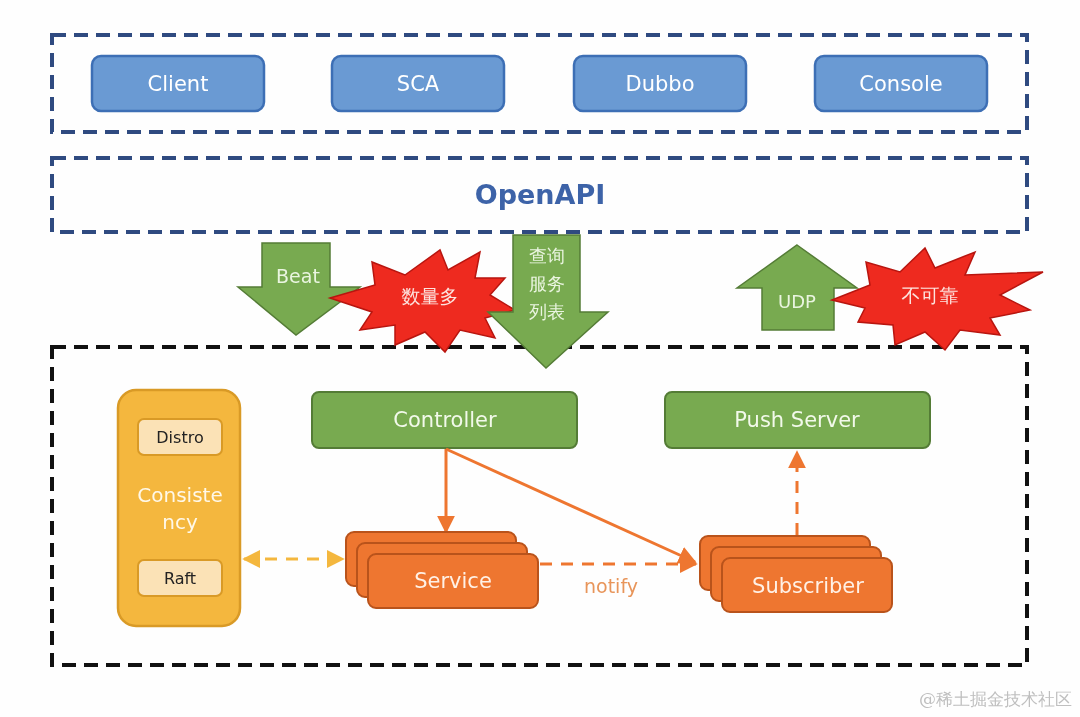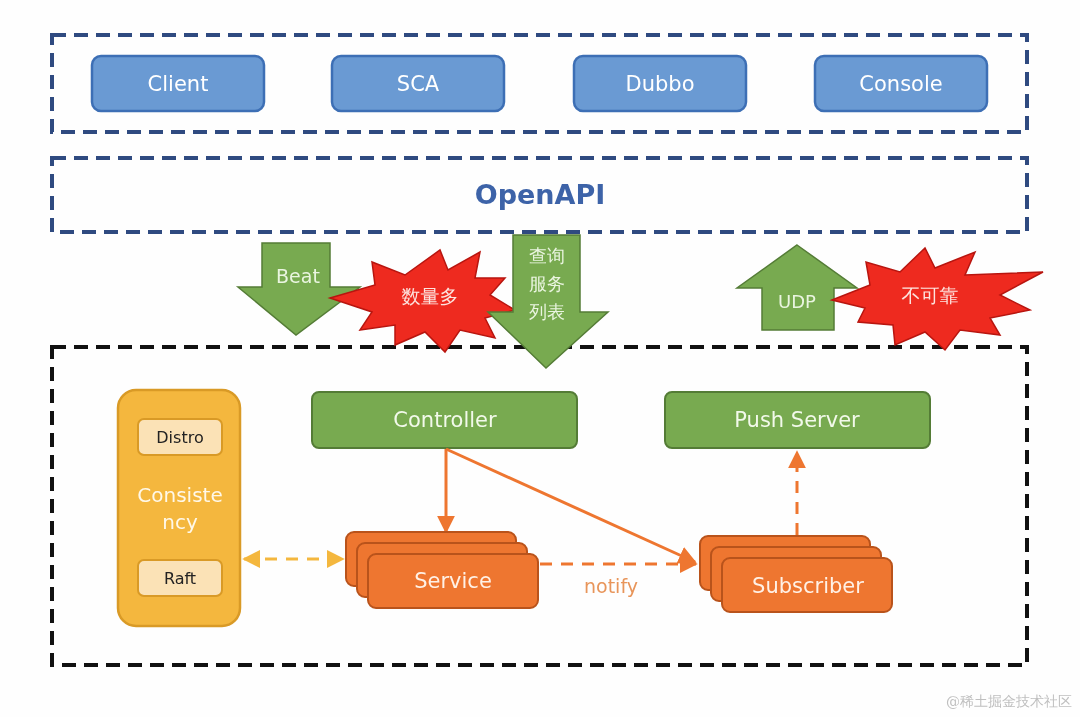--- a/index.html
+++ b/index.html
@@ -1,19 +1,19 @@
 <!DOCTYPE html>
 <html><head>
 <meta charset="utf-8">
 <style>
   html, body { margin:0; padding:0; background:#fefefe; }
   body { width:1080px; height:717px; position:relative; overflow:hidden; font-family:"DejaVu Sans", "Liberation Sans", sans-serif; }
   svg { position:absolute; left:0; top:0; }
   .lbl { font-family:"DejaVu Sans", sans-serif; }
-  .watermark { position:absolute; right:8px; bottom:6px; font-size:14px; color:#bfbfbf; font-family:"DejaVu Serif", serif; }
+  .watermark { position:absolute; right:8px; bottom:6px; font-size:17px; color:#bfbfbf; font-family:"DejaVu Serif", serif; }
 </style>
 </head>
 <body>
 
 <svg width="1080" height="717" viewBox="0 0 1080 717">
   <defs>
     <marker id="arrOrange" viewBox="0 0 10 10" refX="9" refY="5" markerWidth="6" markerHeight="6" orient="auto">
       <path d="M0,0 L10,5 L0,10 z" fill="#ee7630"></path>
     </marker>
     <marker id="arrYellow" viewBox="0 0 10 10" refX="9" refY="5" markerWidth="6" markerHeight="6" orient="auto-start-reverse">

